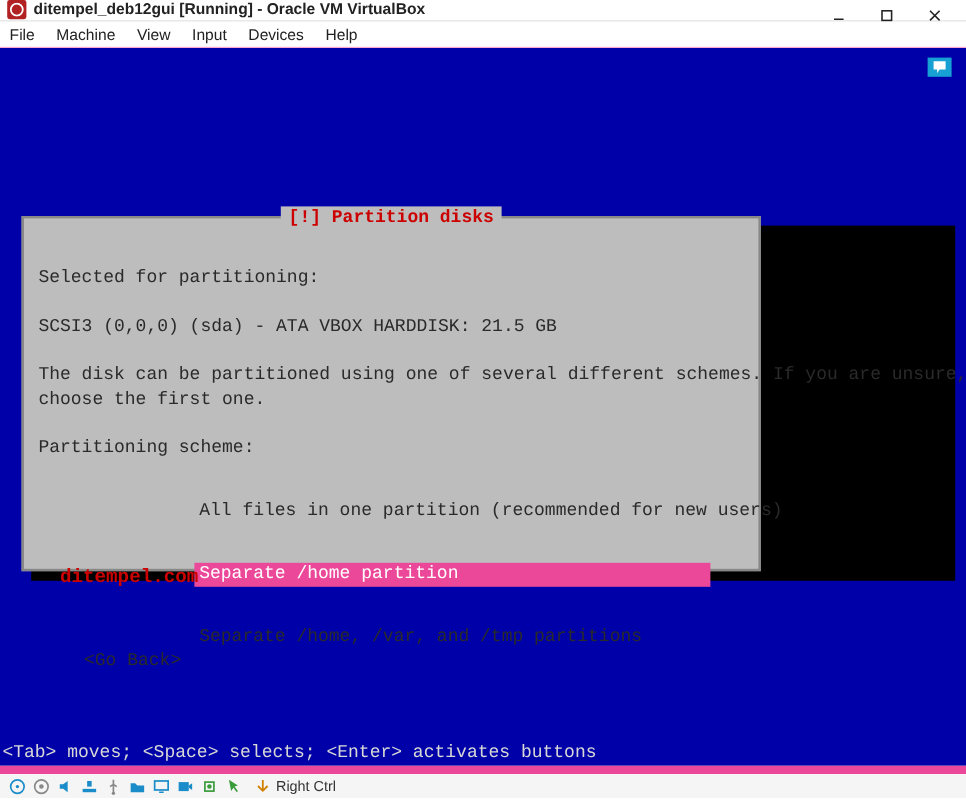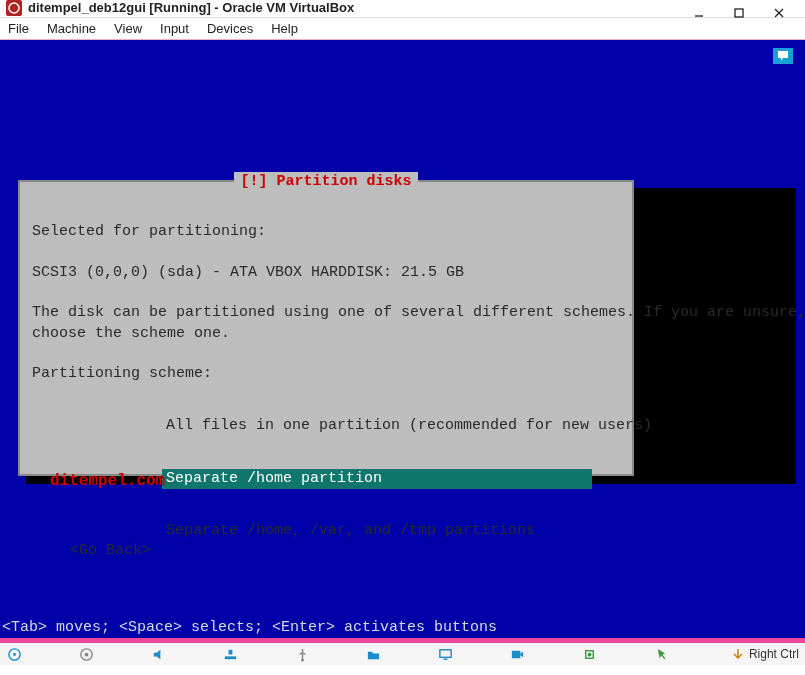--- a/index.html
+++ b/index.html
@@ -18,25 +18,25 @@
   .console { position: absolute; left: 0; top: 0; right: 0; bottom: 0; font-family: "Courier New", monospace; font-size: 15px; color: #c5c5c5; }
   .dialog-wrap { position: absolute; left: 18px; top: 140px; width: 770px; }
   .dialog-shadow { position: absolute; left: 8px; top: 8px; width: 770px; height: 296px; background: #000; }
   .dialog { position: relative; width: 616px; height: 296px; background: #bdbdbd; border: 2px solid #888; padding: 8px 12px; color: #2a2a2a; font-family: "Courier New", monospace; font-size: 15px; line-height: 1.35; }
   .dialog-title-row { position: absolute; top: -10px; left: 0; width: 100%; text-align: center; }
   .dialog-title { display: inline-block; background: #bdbdbd; padding: 0 6px; color: #c00; font-weight: bold; }
   .dialog-body { margin-top: 12px; white-space: pre; }
   .body-line { color: #2a2a2a; }
   .options { margin-top: 4px; margin-left: 130px; }
   .opt { display: block; padding: 0 4px; color: #2a2a2a; white-space: pre; margin-top: 32px; }
-  .opt.selected { background: #0f766e; color: #fff; display: inline-block; min-width: 430px; }
+  .opt.selected { background: #ec4899; color: #fff; display: inline-block; min-width: 430px; }
   .goback { margin-left: 38px; color: #2a2a2a; }
   .watermark { position: absolute; left: 50px; top: 432px; color: #c00; font-family: "Courier New", monospace; font-size: 16px; font-weight: bold; }
   .help-line { position: absolute; left: 0; bottom: 0; padding: 0 4px 2px 2px; color: #d8d8d8; font-family: "Courier New", monospace; font-size: 15px; white-space: pre; }
-  .statusbar { height: 27px; display: flex; align-items: center; justify-content: space-between; gap: 3px; padding: 0 6px; border-top: 5px solid #ec4899; background: #f5f5f5; }
+  .statusbar { height: 27px; display: flex; align-items: center; justify-content: flex-start; gap: 3px; padding: 0 6px; border-top: 7px solid #ec4899; background: #f5f5f5; }
   .status-icon { width: 17px; height: 17px; display: flex; align-items: center; justify-content: center; }
   .status-icon svg { width: 15px; height: 15px; }
   .host-key { display: flex; align-items: center; gap: 4px; margin-left: 6px; font-size: 12px; color: #333; }
   .host-key .key-icon { width: 14px; height: 14px; }
 </style>
 </head>
 <body>
 
 <div class="titlebar">
   <div class="app-icon">
@@ -87,21 +87,21 @@
       <div class="dialog">
         <div class="dialog-title-row">
           <span class="dialog-title">[!] Partition disks</span>
         </div>
         <div class="dialog-body">
 <span class="body-line">Selected for partitioning:</span>
 
 <span class="body-line">SCSI3 (0,0,0) (sda) - ATA VBOX HARDDISK: 21.5 GB</span>
 
 <span class="body-line">The disk can be partitioned using one of several different schemes. If you are unsure,</span>
-<span class="body-line">choose the scheme one.</span>
+<span class="body-line">choose the first one.</span>
 
 <span class="body-line">Partitioning scheme:</span>
 </div>
         <div class="options">
           <span class="opt">All files in one partition (recommended for new users)</span>
           <span class="opt selected">Separate /home partition</span>
           <span class="opt">Separate /home, /var, and /tmp partitions</span>
         </div>
         <div class="goback">&lt;Go Back&gt;</div>
       </div>

